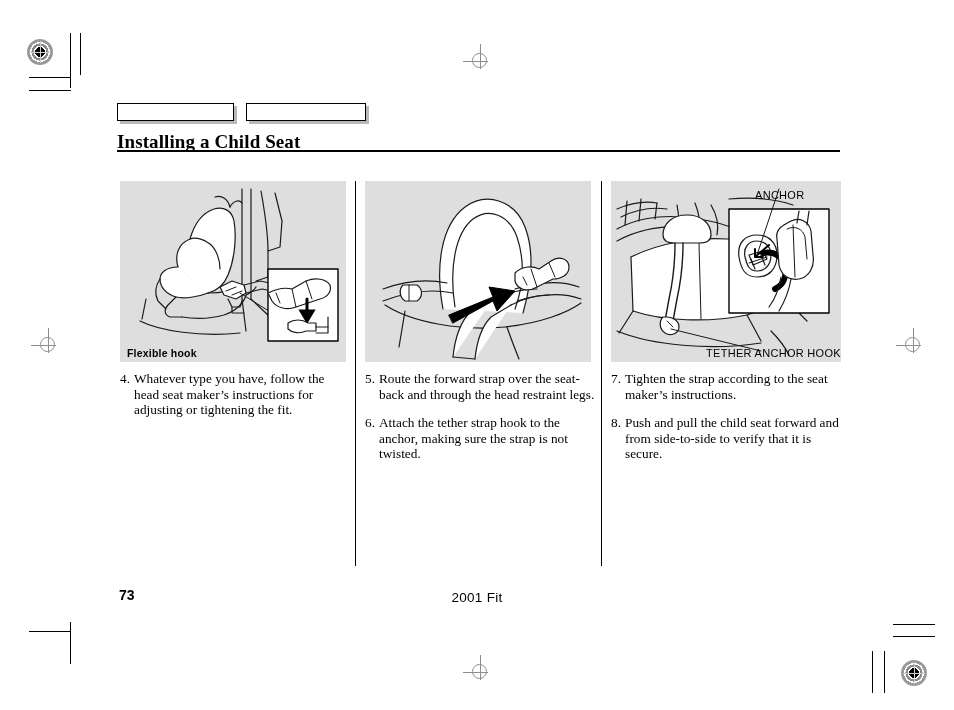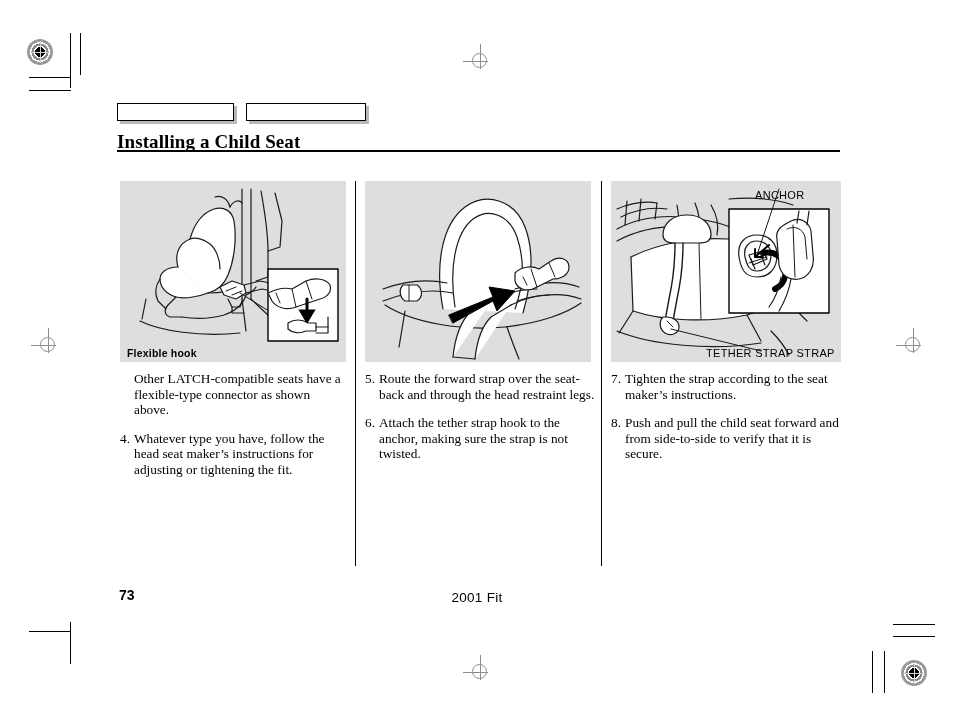--- a/index.html
+++ b/index.html
@@ -364,26 +364,23 @@
       <path d="M198 30 L196 44"></path>
 
       <path d="M170 96 C168 108 164 118 158 126"></path>
       <path d="M180 98 C178 110 174 120 168 130"></path>
     </g>
 
     <path d="M168 8 L146 74" stroke-width="1"></path>
   </svg>
 </div>
 <div class="callout-label" style="left:755px; top:189px;">ANCHOR</div>
-<div class="callout-label" style="left:706px; top:347px;">TETHER STRAP STRAP</div>
+<div class="callout-label" style="left:706px; top:347px;">TETHER ANCHOR HOOK</div>
 
 <div class="col-text" style="left:120px; top:371px; width:225px;">
-  <div class="para no-num">
-    <div class="txt">Other LATCH-compatible seats have a flexible-type connector as shown above.</div>
-  </div>
   <div class="para">
     <div class="num">4.</div>
     <div class="txt">Whatever type you have, follow the head seat maker’s instructions for adjusting or tightening the fit.</div>
   </div>
 </div>
 
 <div class="col-text" style="left:365px; top:371px; width:230px;">
   <div class="para">
     <div class="num">5.</div>
     <div class="txt">Route the forward strap over the seat-back and through the head restraint legs.</div>

